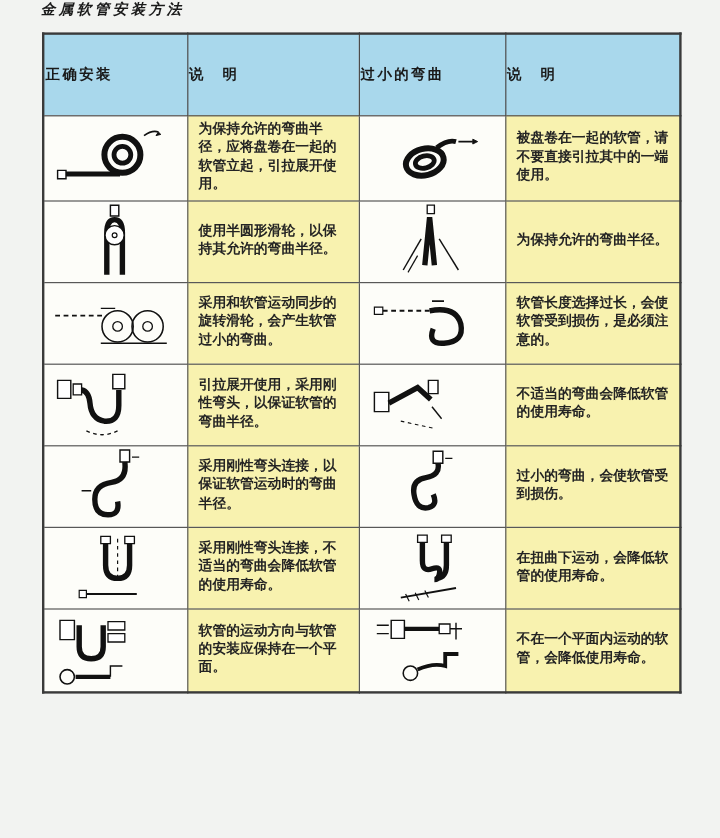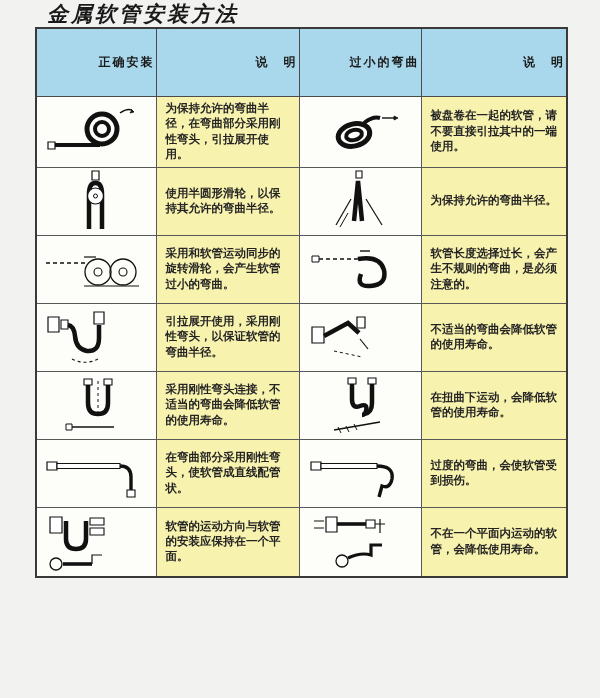--- a/index.html
+++ b/index.html
@@ -4,35 +4,35 @@
 <style>
   html,body{margin:0;padding:0;}
   body{
     width:600px;height:698px;position:relative;
     background:#f2f3f1;
     font-family:"Liberation Sans", sans-serif;
     overflow:hidden;
   }
   .page-title{
     position:absolute;left:34px;top:0px;
-    font-size:21px;font-weight:bold;font-style:italic;
-    letter-spacing:3px;color:#1a1a1a;margin-left:13px;
+    font-size:12px;font-weight:bold;font-style:italic;
+    letter-spacing:3px;color:#1a1a1a;
   }
   table.install-table{
     position:absolute;left:35px;top:27px;width:531px;
     border-collapse:collapse;table-layout:fixed;
     border:2px solid #3a3a3a;
   }
   .install-table th{
     background:#a9d8ec;
     border:1px solid #4b4b4b;
     height:21px;
     font-size:12px;font-weight:bold;color:#1a1a1a;
     letter-spacing:2px;
-    text-align:right;
+    text-align:left;
   }
   .install-table td{
     border:1px solid #585858;
     vertical-align:middle;
   }
   td.img-cell{
     background:#fdfdf9;
     text-align:center;
     padding:0;
   }
@@ -77,21 +77,21 @@
           <g stroke="#111" fill="none">
             <circle cx="62" cy="29" r="15" stroke-width="5"></circle>
             <circle cx="62" cy="29" r="7" stroke-width="4"></circle>
             <path d="M60 45 H15" stroke-width="4"></path>
             <rect x="8" y="42" width="7" height="7" stroke-width="1.2" fill="#fff"></rect>
             <path d="M80 13 q7 -5 12 -3" stroke-width="1.4"></path>
             <path d="M92 10 l2 2 -4 1 z" fill="#111" stroke-width="0.8"></path>
           </g>
         </svg>
       </td>
-      <td class="desc-cell">为保持允许的弯曲半径，在弯曲部分采用刚性弯头，引拉展开使用。</td>
+      <td class="desc-cell">为保持允许的弯曲半径，应将盘卷在一起的软管立起，引拉展开使用。</td>
       <td class="img-cell">
         <svg class="illu" width="112" height="64" viewBox="0 0 112 64">
           <g stroke="#111" fill="none">
             <ellipse cx="50" cy="35" rx="16" ry="11" stroke-width="5" transform="rotate(-14 50 35)"></ellipse>
             <ellipse cx="50" cy="35" rx="8" ry="5" stroke-width="4" transform="rotate(-14 50 35)"></ellipse>
             <path d="M60 23 q9 -7 16 -5" stroke-width="4"></path>
             <path d="M78 18 h12" stroke-width="1.4"></path>
             <path d="M90 16 l4 2 -4 2 z" fill="#111" stroke-width="0.8"></path>
           </g>
         </svg>
@@ -143,21 +143,21 @@
       <td class="img-cell">
         <svg class="illu" width="112" height="64" viewBox="0 0 112 64">
           <g stroke="#111" fill="none">
             <path d="M56 14 h10" stroke-width="1.4"></path>
             <path d="M8 22 H54" stroke-width="1.6" stroke-dasharray="4 3"></path>
             <rect x="8" y="19" width="7" height="6" stroke-width="1" fill="#fff"></rect>
             <path d="M54 22 Q76 18 80 33 Q83 48 66 49 Q52 50 57 37" stroke-width="4.5"></path>
           </g>
         </svg>
       </td>
-      <td class="desc-cell">软管长度选择过长，会产生不规则的弯曲，是必须注意的。</td>
+      <td class="desc-cell">软管长度选择过长，会使软管受到损伤，是必须注意的。</td>
     </tr>
 
     <tr>
       <td class="img-cell">
         <svg class="illu" width="112" height="64" viewBox="0 0 112 64">
           <g stroke="#111" fill="none">
             <rect x="8" y="12" width="11" height="15" stroke-width="1.2" fill="#fff"></rect>
             <rect x="21" y="15" width="7" height="9" stroke-width="1.1" fill="#fff"></rect>
             <path d="M28 20 Q34 21 35 31 Q36 44 47 46 Q59 47 59 33 V20" stroke-width="4.5"></path>
             <rect x="54" y="7" width="10" height="12" stroke-width="1.2" fill="#fff"></rect>
@@ -173,20 +173,43 @@
             <path d="M20 31 L44 18 L55 28" stroke-width="4.5"></path>
             <rect x="53" y="12" width="8" height="11" stroke-width="1.2" fill="#fff"></rect>
             <path d="M56 34 L64 44" stroke-width="1.2"></path>
             <path d="M30 46 L58 52" stroke-width="1" stroke-dasharray="3 3"></path>
           </g>
         </svg>
       </td>
       <td class="desc-cell">不适当的弯曲会降低软管的使用寿命。</td>
     </tr>
 
+    <tr>
+      <td class="img-cell">
+        <svg class="illu" width="112" height="64" viewBox="0 0 112 64">
+          <g stroke="#111" fill="none">
+            <rect x="60" y="2" width="8" height="10" stroke-width="1.2" fill="#fff"></rect>
+            <path d="M64 12 Q66 27 53 29 Q39 31 39 43 Q39 56 50 56 Q60 56 58 45" stroke-width="4.5"></path>
+            <path d="M28 36 h8" stroke-width="1.2"></path>
+            <path d="M70 8 h6" stroke-width="1.1"></path>
+          </g>
+        </svg>
+      </td>
+      <td class="desc-cell">采用刚性弯头连接，以保证软管运动时的弯曲半径。</td>
+      <td class="img-cell">
+        <svg class="illu" width="112" height="64" viewBox="0 0 112 64">
+          <g stroke="#111" fill="none">
+            <rect x="57" y="3" width="8" height="10" stroke-width="1.2" fill="#fff"></rect>
+            <path d="M61 13 Q63 23 51 25 Q39 27 41 39 Q43 52 53 50 Q61 48 57 39" stroke-width="4.5"></path>
+            <path d="M67 9 h6" stroke-width="1.1"></path>
+          </g>
+        </svg>
+      </td>
+      <td class="desc-cell">过小的弯曲，会使软管受到损伤。</td>
+    </tr>
 
     <tr>
       <td class="img-cell">
         <svg class="illu" width="112" height="64" viewBox="0 0 112 64">
           <g stroke="#111" fill="none">
             <rect x="44" y="6" width="8" height="6" stroke-width="1.1" fill="#fff"></rect>
             <rect x="64" y="6" width="8" height="6" stroke-width="1.1" fill="#fff"></rect>
             <path d="M48 12 V30 Q48 41 58 41 Q68 41 68 30 V12" stroke-width="4.5"></path>
             <path d="M58 8 V39" stroke-width="1" stroke-dasharray="3 3"></path>
             <path d="M32 54 H74" stroke-width="1.6"></path>
@@ -203,43 +226,20 @@
             <path d="M48 11 V26 Q48 36 56 33 Q64 30 62 38 Q61 42 58 42" stroke-width="4.5"></path>
             <path d="M68 11 V30 Q68 40 60 41" stroke-width="4.5"></path>
             <path d="M30 57 L76 49" stroke-width="1.6"></path>
             <path d="M34 54 l3 6 M42 53 l3 6 M50 51 l3 6" stroke-width="1"></path>
           </g>
         </svg>
       </td>
       <td class="desc-cell">在扭曲下运动，会降低软管的使用寿命。</td>
     </tr>
 
-    <tr>
-      <td class="img-cell">
-        <svg class="illu" width="112" height="64" viewBox="0 0 112 64">
-          <g stroke="#111" fill="none">
-            <rect x="7" y="21" width="10" height="8" stroke-width="1.2" fill="#fff"></rect>
-            <rect x="17" y="22.5" width="63" height="5" stroke-width="1.1" fill="#fff"></rect>
-            <path d="M80 25 Q91 25 91 36 V50" stroke-width="3.4"></path>
-            <rect x="87" y="49" width="8" height="7" stroke-width="1.1" fill="#fff"></rect>
-          </g>
-        </svg>
-      </td>
-      <td class="desc-cell">在弯曲部分采用刚性弯头，使软管成直线配管状。</td>
-      <td class="img-cell">
-        <svg class="illu" width="112" height="64" viewBox="0 0 112 64">
-          <g stroke="#111" fill="none">
-            <rect x="7" y="21" width="10" height="8" stroke-width="1.2" fill="#fff"></rect>
-            <rect x="17" y="22.5" width="56" height="5" stroke-width="1.1" fill="#fff"></rect>
-            <path d="M73 25 Q90 25 88 38 Q86 48 78 45 L75 56" stroke-width="3.4"></path>
-          </g>
-        </svg>
-      </td>
-      <td class="desc-cell">过度的弯曲，会使软管受到损伤。</td>
-    </tr>
 
 
     <tr class="r9">
       <td class="img-cell">
         <svg class="illu" width="112" height="66" viewBox="0 0 112 66">
           <g stroke="#111" fill="none">
             <rect x="10" y="8" width="12" height="16" stroke-width="1.2" fill="#fff"></rect>
             <path d="M26 12 V30 Q26 40 36 40 Q46 40 46 30 V12" stroke-width="4.5"></path>
             <rect x="50" y="9" width="14" height="7" stroke-width="1.1" fill="#fff"></rect>
             <rect x="50" y="19" width="14" height="7" stroke-width="1.1" fill="#fff"></rect>

